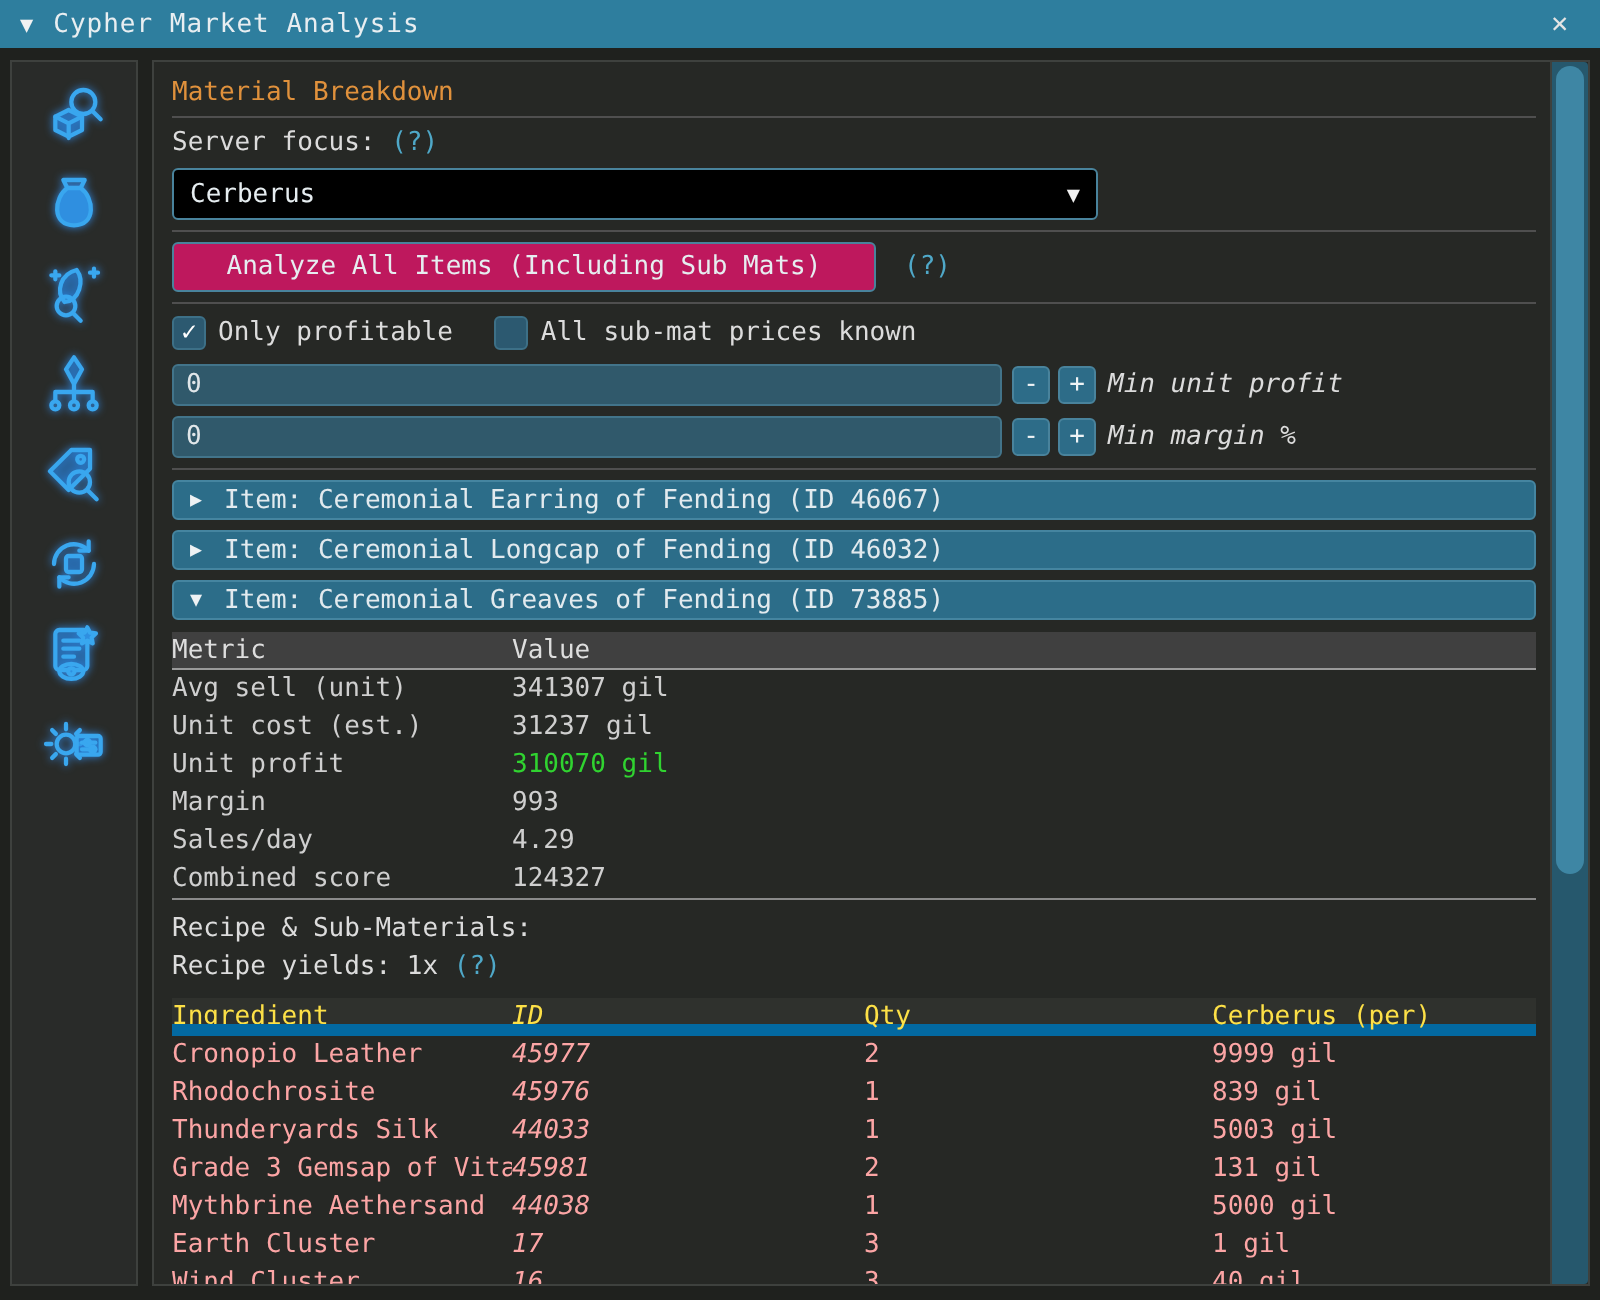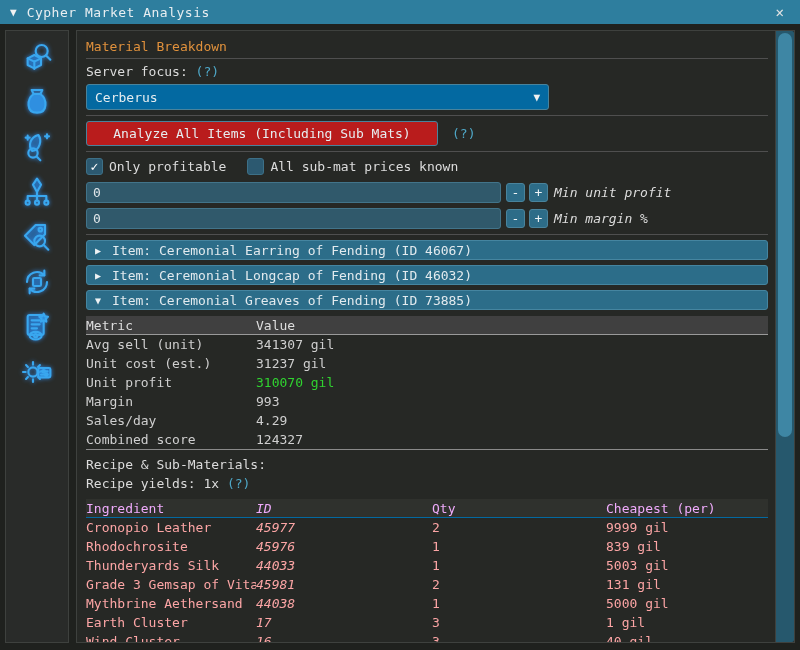--- a/index.html
+++ b/index.html
@@ -48,30 +48,30 @@
     padding:8px 7px 0 9px; overflow:hidden;
   }
   .sep { border:0; border-top:1px solid #4f4f4f; margin:3px 0; }
   .sep.m5 { margin:5px 0; }
 
   .section-title { color:#e0913c; height:16px; line-height:16px; }
   .row-label { margin-top:4px; height:18px; line-height:18px; color:#dcdcdc; }
   .help { color:#4fa8c8; }
 
   .dropdown {
-    margin-top:3px; width:463px; height:21px; background:#0369a1;
+    margin-top:3px; width:463px; height:21px; background:#000000;
     border:1px solid #49839c; border-radius:3px;
     display:flex; align-items:center; padding:12px 8px;
     color:#e6edf0; cursor:pointer;
   }
   .dropdown .arrow { margin-left:auto; font-size:11px; color:#f0f0f0; }
 
   .analyze-row { margin-top:4px; display:flex; align-items:center; gap:14px; }
   .btn {
-    width:352px; height:25px; background:#b91c1c; border:1px solid #49839c;
+    width:352px; height:25px; background:#be185d; border:1px solid #49839c;
     border-radius:3px; color:#e6edf0; display:flex; align-items:center;
     justify-content:center; cursor:pointer; font-size:13px;
   }
 
   .checkrow { margin-top:5px; height:18px; display:flex; align-items:center; }
   .checkbox {
     width:17px; height:17px; background:#2c5970; border:1px solid #3d7087;
     border-radius:3px; display:flex; align-items:center; justify-content:center;
     color:#ffffff; font-size:13px; cursor:pointer; flex:0 0 auto;
   }
@@ -104,21 +104,21 @@
   .trow { display:flex; height:19px; line-height:19px; color:#cfcfcf; }
   .trow .c1 { width:170px; flex:0 0 auto; }
   .trow.head { background:#404040; border-bottom:1px solid #9a9a9a; color:#dedede; }
   .green { color:#30d330; }
 
   .rline { height:19px; line-height:19px; color:#dcdcdc; }
   .rline.first { margin-top:5px; }
 
   .itable { margin-top:6px; border-bottom:1px solid #8a8a8a; }
   .irow { display:flex; height:19px; line-height:19px; color:#fca5a5; }
-  .irow.head { background:#2f312d; border-bottom:1px solid #0369a1; color:#f0abfc; }
+  .irow.head { background:#2f312d; border-bottom:6px solid #0369a1; color:#fde047; }
   .irow .ic1 { width:170px; flex:0 0 auto; overflow:hidden; white-space:nowrap; }
   .irow .ic2 { width:176px; flex:0 0 auto;font-style:italic; }
   .irow .ic3 { width:174px; flex:0 0 auto; }
   .irow .ic4 { flex:1; }
 
   .scrollbar {
     position:absolute; top:0; right:0; width:19px; height:611px;
     background:#26586d; border-left:1px solid #3e413e; border-radius:0 2px 2px 0;
     cursor:pointer;
   }
@@ -305,21 +305,21 @@
     <div class="rline">
       <span>Recipe yields: 1x</span>
       <span class="help">(?)</span>
     </div>
 
     <div class="itable">
       <div class="irow head">
         <span class="ic1">Ingredient</span>
         <span class="ic2">ID</span>
         <span class="ic3">Qty</span>
-        <span class="ic4">Cheapest (per)</span>
+        <span class="ic4">Cerberus (per)</span>
       </div>
       <div class="irow">
         <span class="ic1">Cronopio Leather</span>
         <span class="ic2">45977</span>
         <span class="ic3">2</span>
         <span class="ic4">9999 gil</span>
       </div>
       <div class="irow">
         <span class="ic1">Rhodochrosite</span>
         <span class="ic2">45976</span>

